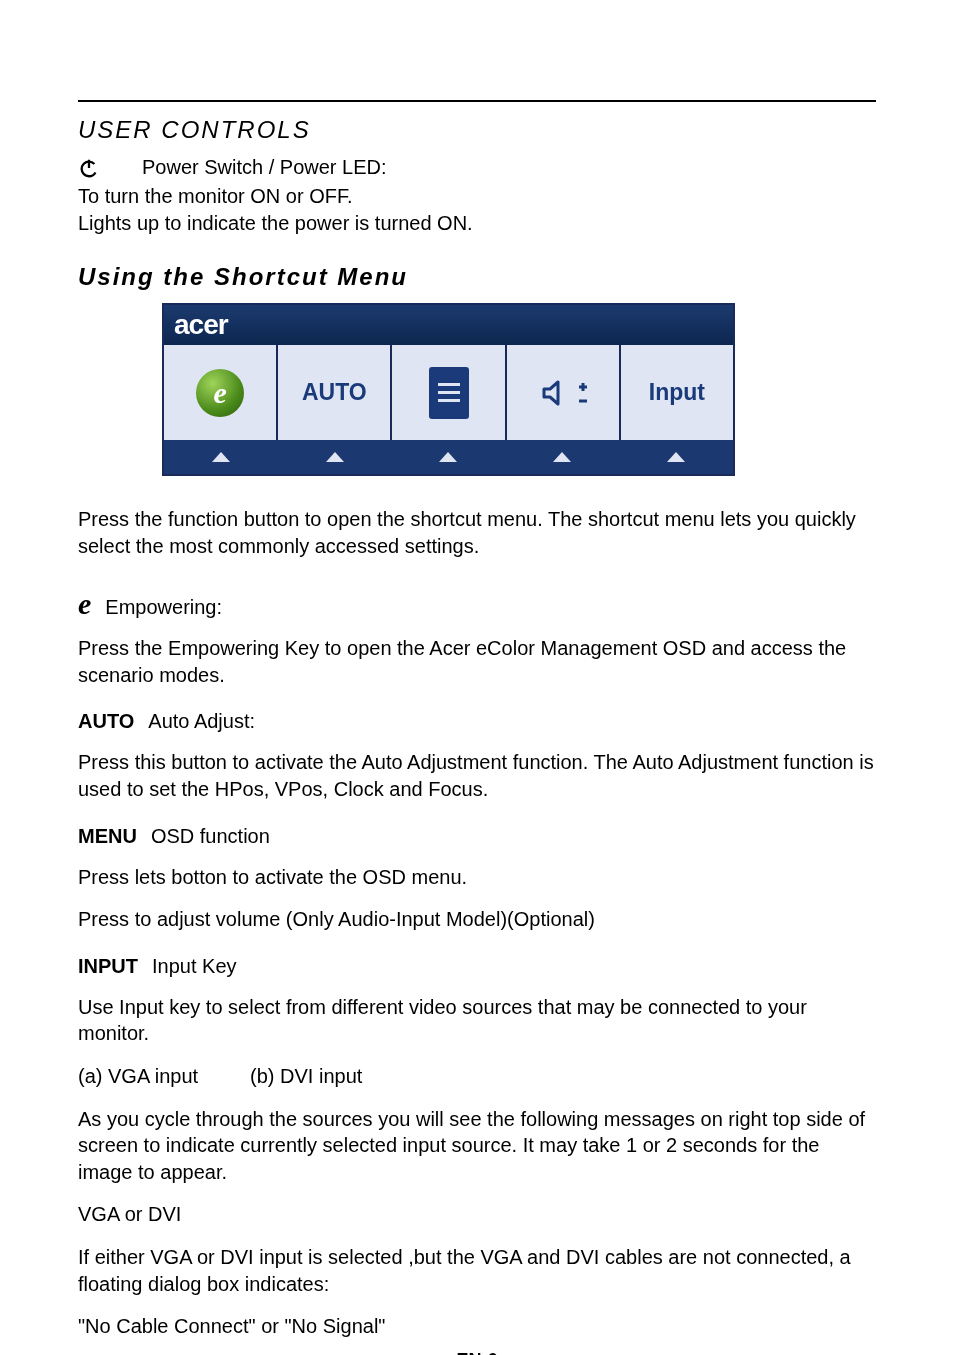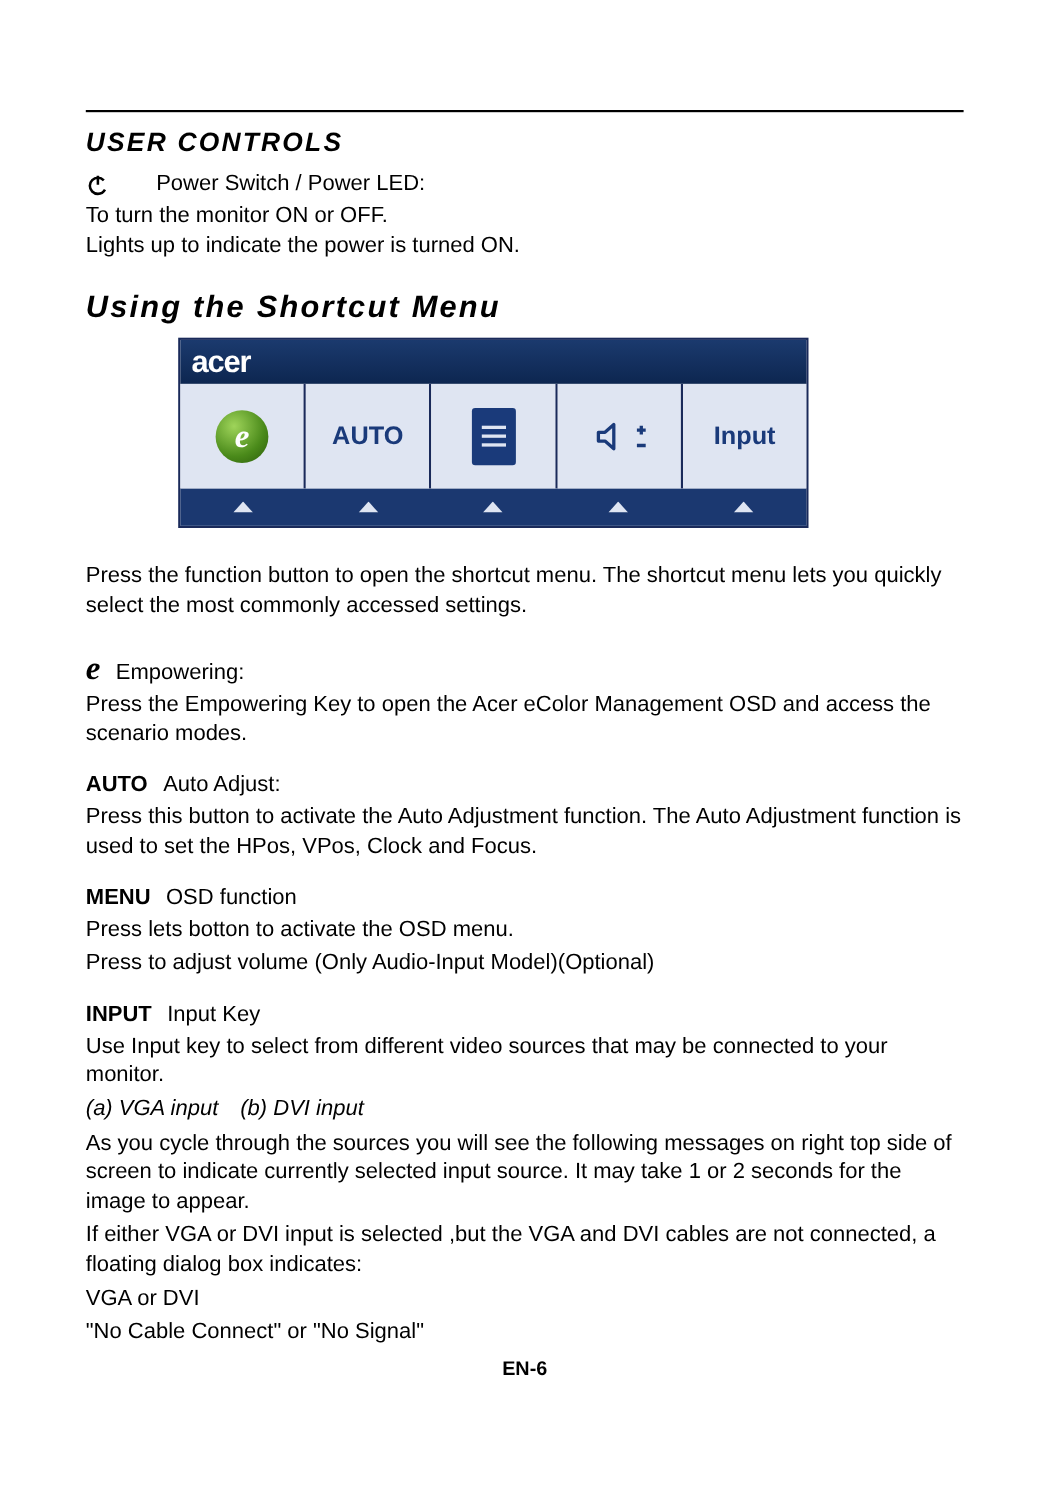--- a/index.html
+++ b/index.html
@@ -13,29 +13,29 @@
   .page {
     padding: 100px 78px 40px 78px;
   }
   .hr {
     border: none;
     border-top: 2.5px solid #000;
     margin: 0 0 14px 0;
   }
   .h1 {
     font-style: italic;
-    font-weight: bold;
+    font-weight: normal;
     font-size: 24px;
     letter-spacing: 2px;
     margin: 0 0 10px 0;
   }
   .h2 {
     font-style: italic;
     font-weight: bold;
-    font-size: 28px;
+    font-size: 24px;
     letter-spacing: 2px;
     margin: 26px 0 10px 0;
   }
   .line {
     font-size: 20px;
     line-height: 1.35;
     margin: 0;
   }
   .power-row {
     display: flex;
@@ -104,21 +104,21 @@
   .menu-icon-box {
     width: 40px; height: 40px; background: #1a3a7a; border-radius: 3px;
     display: flex; flex-direction: column; align-items: center; justify-content: center;
     gap: 5px; padding: 6px 0;
   }
   .menu-icon-box .bar { width: 22px; height: 3px; background: #dfe5f2; }
   .vol-wrap { display: flex; align-items: center; gap: 4px; }
   .para {
     font-size: 20px;
     line-height: 1.33;
-    margin: 4px 0 0 0;
+    margin: 16px 0 0 0;
   }
   .gap-top-lg { margin-top: 30px; }
   .gap-top { margin-top: 22px; }
   .empower-row {
     display: flex;
     align-items: flex-end;
     gap: 14px;
   }
   .e-glyph {
     font-style: italic;
@@ -138,21 +138,21 @@
   }
   .sub {
     font-size: 20px;
   }
   .page-num {
     text-align: center;
     font-weight: 900;
     font-size: 18px;
     margin-top: 10px;
   }
-  .input-options { display:flex; gap:20px;font-style:italic; }
+  .input-options { display:flex; gap:52px; }
 </style>
 </head>
 <body>
 
 <div class="page">
   <hr class="hr">
 
   <h1 class="h1">USER CONTROLS</h1>
 
   <div class="power-row">
@@ -253,18 +253,18 @@
   <div class="gap-top label-row">
     <span class="label-bold">INPUT</span>
     <span class="sub">Input Key</span>
   </div>
   <p class="para">Use Input key to select from different video sources that may be connected to your monitor.</p>
   <div class="para input-options">
     <span>(a) VGA input</span>
     <span>(b) DVI input</span>
   </div>
   <p class="para">As you cycle through the sources you will see the following messages on right top side of screen to indicate currently selected input source. It may take 1 or 2 seconds for the image to appear.</p>
+  <p class="para">VGA  or  DVI</p>
   <p class="para">If either VGA or DVI input is selected ,but the VGA and DVI cables are not connected, a floating dialog box indicates:</p>
-  <p class="para">VGA  or  DVI</p>
   <p class="para">"No Cable Connect" or "No Signal"</p>
 
   <div class="page-num">EN-6</div>
 </div>
 
 </body></html>

